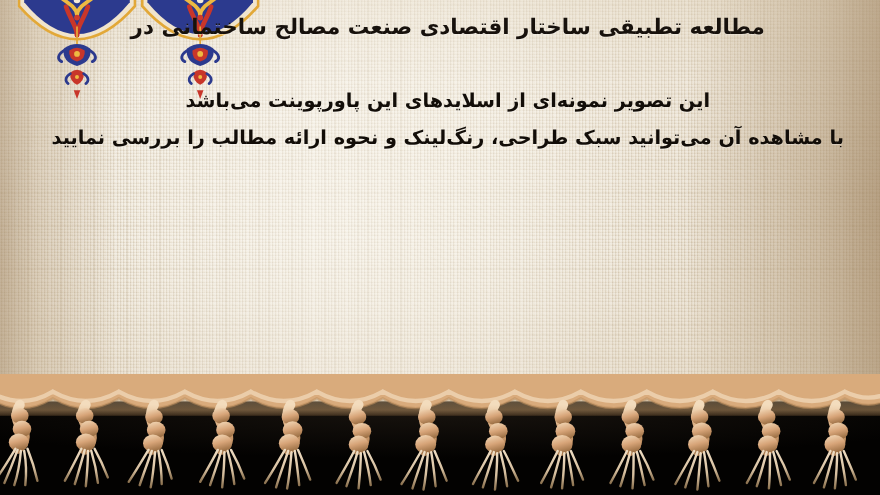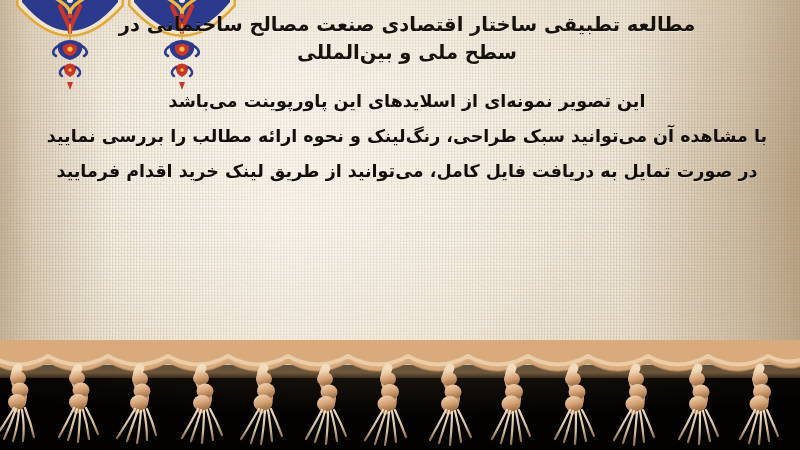--- a/index.html
+++ b/index.html
@@ -104,21 +104,21 @@
     letter-spacing:0px;
     margin:0 10px 0 24px;
     padding-top:5px;
     text-shadow:0 1px 0 rgba(255,255,255,0.34);
   }
   .title .t-line { display:block; }
   .title .t-line.l1 { margin-right:0; }
   .title .t-line.l2 { }
 
   .body-block {
-    margin-top:18px;
+    margin-top:36px;
     text-align:center;
     color:#120d08;
     font-size:17.5px;
     font-weight:bold;
     line-height:1.98;
     padding-right:8px;
     padding-left:22px;
     text-shadow:0 1px 0 rgba(255,255,255,0.3);
   }
   .body-block .b-line { display:block; white-space:nowrap; }
@@ -321,27 +321,25 @@
           <path d="M53,116 L56,124 L59,116 Z" fill="#c8362a"></path>
         </g>
       </svg>
     </div>
   </div>
 
   <div class="text-area">
 
     <div class="title">
       <span class="t-line l1">مطالعه تطبیقی ساختار اقتصادی صنعت مصالح ساختمانی در</span>
-      <span class="t-line l2">سطح ملی و بین‌المللی</span>
     </div>
 
     <div class="body-block">
       <span class="b-line">این تصویر نمونه‌ای از اسلایدهای این پاورپوینت می‌باشد</span>
       <span class="b-line">با مشاهده آن می‌توانید سبک طراحی، رنگ‌لینک و نحوه ارائه مطالب را بررسی نمایید</span>
-      <span class="b-line">در صورت تمایل به دریافت فایل کامل، می‌توانید از طریق لینک خرید اقدام فرمایید</span>
     </div>
   </div>
 
   <div class="black-band"></div>
   <div class="canvas-edge"></div>
 
   <div class="fringe">
     <svg viewBox="0 0 800 110" width="800" height="110" preserveAspectRatio="none" aria-hidden="true">
       <defs>
         <linearGradient id="cordg" x1="0" y1="0" x2="0" y2="1">

